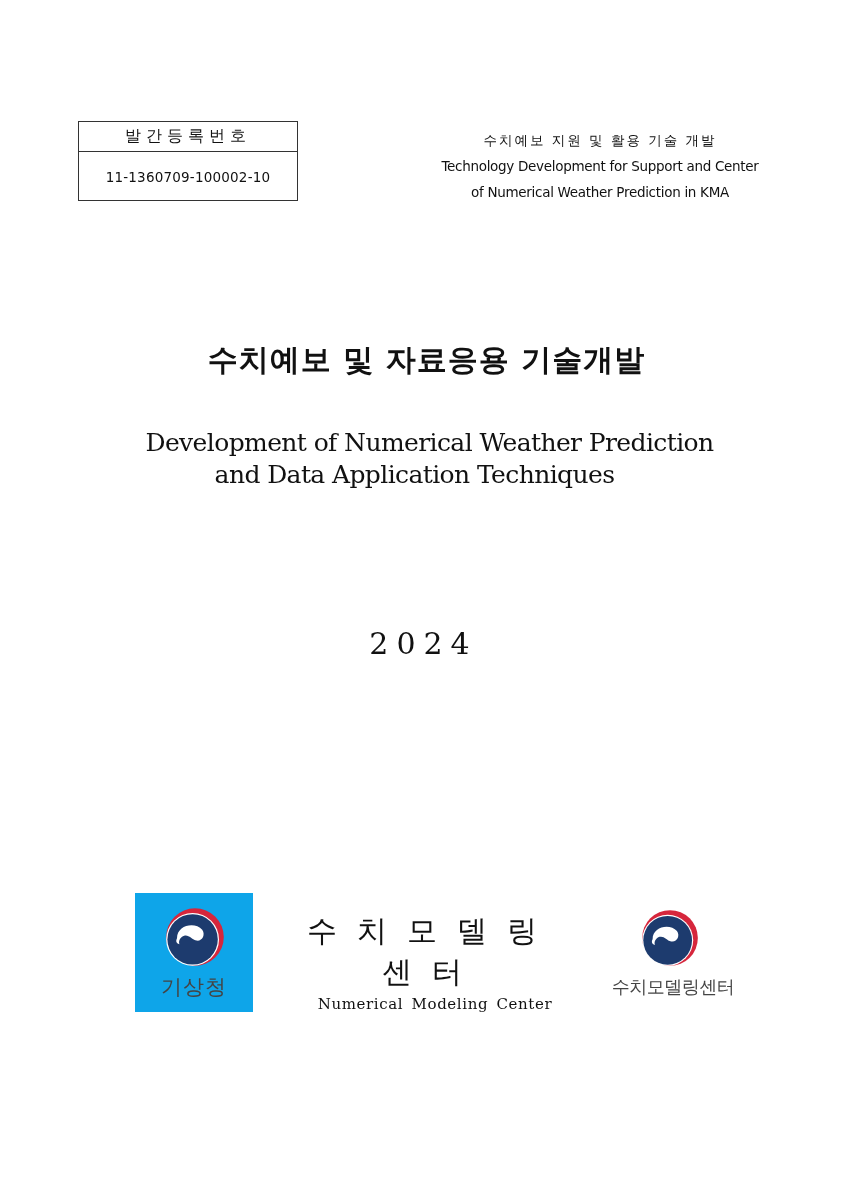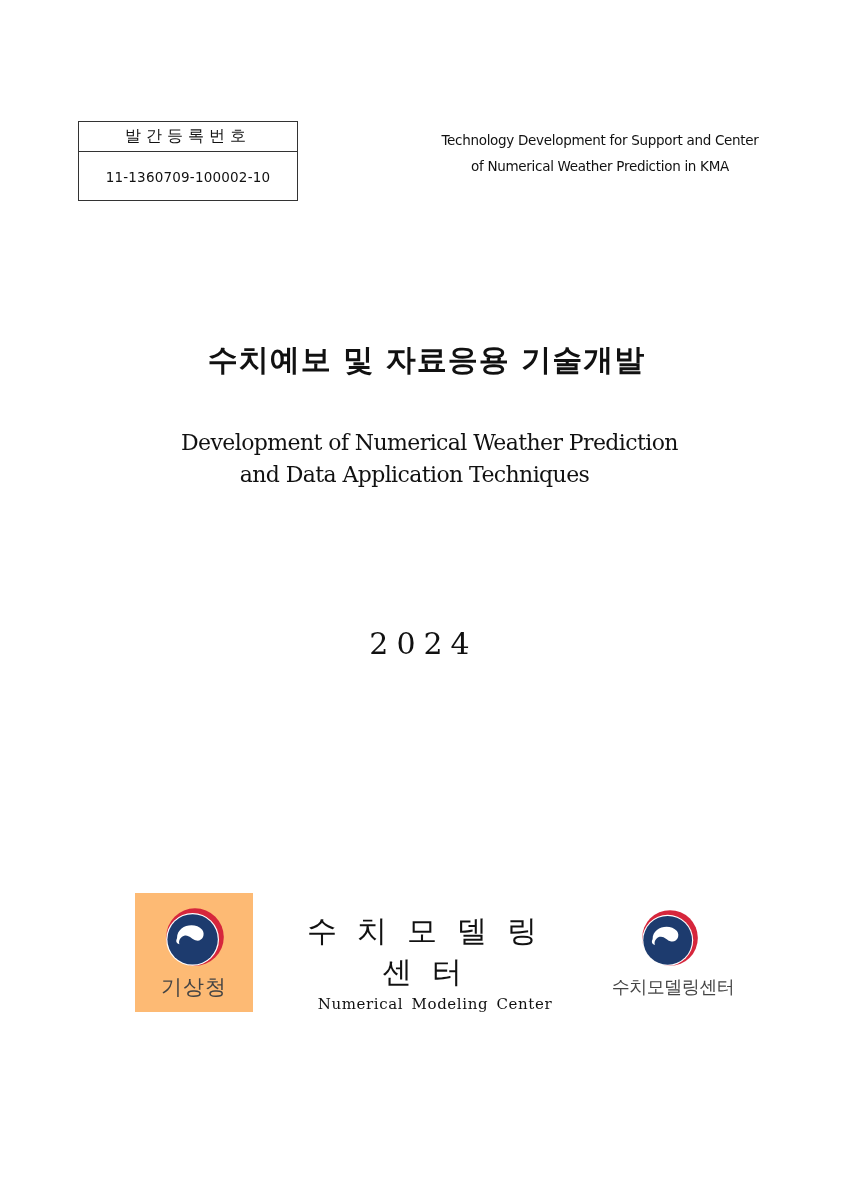--- a/index.html
+++ b/index.html
@@ -35,34 +35,34 @@
     
     .main-title {
       left: 0; width: 841px; top: 340px; text-align: center;
       font-size: 30px; font-weight: bold; letter-spacing: 1px; color: #111;
     }
     .main-title span { display: inline-block; margin-left: 12px; }
 
     .sub-title {
       left: 0; width: 841px; top: 427px; text-align: center;
       font-family: "DejaVu Serif", "Liberation Serif", serif;
-      font-size: 22px; line-height: 32px; color: #111; letter-spacing: -0.6px;
+      font-size: 25px; line-height: 32px; color: #111; letter-spacing: -0.6px;
     }
     .sub-title .l1 { display: block; padding-left: 18px; }
     .sub-title .l2 { display: block; padding-right: 12px; }
 
     .year {
       left: 0; width: 841px; top: 626px; text-align: center;
       font-family: "DejaVu Serif", "Liberation Serif", serif;
       font-size: 30px; letter-spacing: 8px; color: #111; padding-left: 6px; box-sizing: border-box;
     }
 
     
     .logo-left {
-      left: 135px; top: 893px; width: 118px; height: 119px; background: #fdba74;
+      left: 135px; top: 893px; width: 118px; height: 119px; background: #0ea5e9;
     }
     .logo-svg { display: block; position: absolute; }
     .logo-left .logo-svg { left: 30px; top: 14px; width: 60px; height: 60px; }
     .logo-left .logo-text {
       position: absolute; left: 0; width: 118px; top: 80px; text-align: center;
       font-size: 21px; color: #444; letter-spacing: 1px;
     }
 
     .logo-right { left: 598px; top: 897px; width: 150px; height: 110px; }
     .logo-right .logo-svg { left: 43px; top: 12px; width: 58px; height: 58px; }
@@ -84,20 +84,21 @@
   </style>
 </head>
 <body>
 
 <div class="abs reg-box">
   <div class="reg-title">발간등록번호</div>
   <div class="reg-num">11-1360709-100002-10</div>
 </div>
 
 <div class="abs project">
+  <div class="ko">수치예보 지원 및 활용 기술 개발</div>
   <div class="en">Technology Development for Support and Center</div>
   <div class="en">of Numerical Weather Prediction in KMA</div>
 </div>
 
 <div class="abs main-title">
   <span>수치예보 및 자료응용 기술개발</span>
 </div>
 
 <div class="abs sub-title">
   <span class="l1">Development of Numerical Weather Prediction</span>

